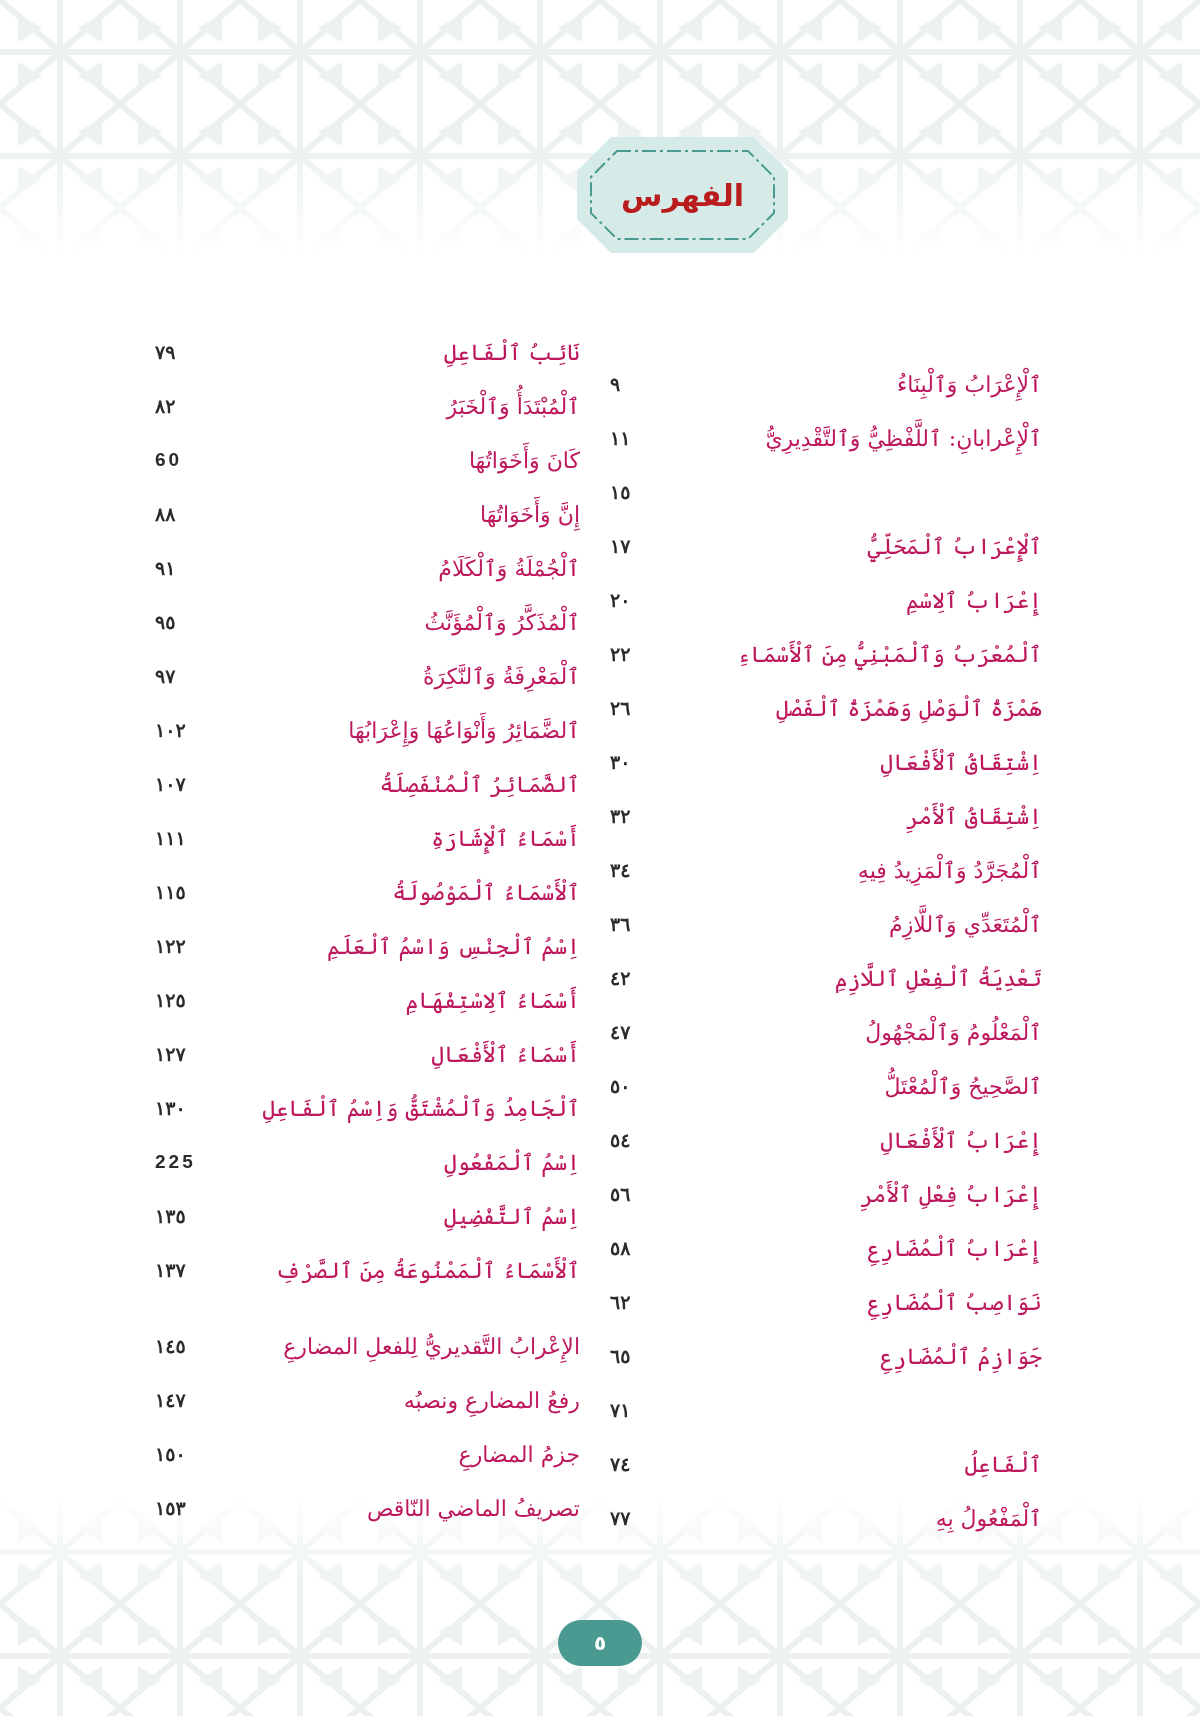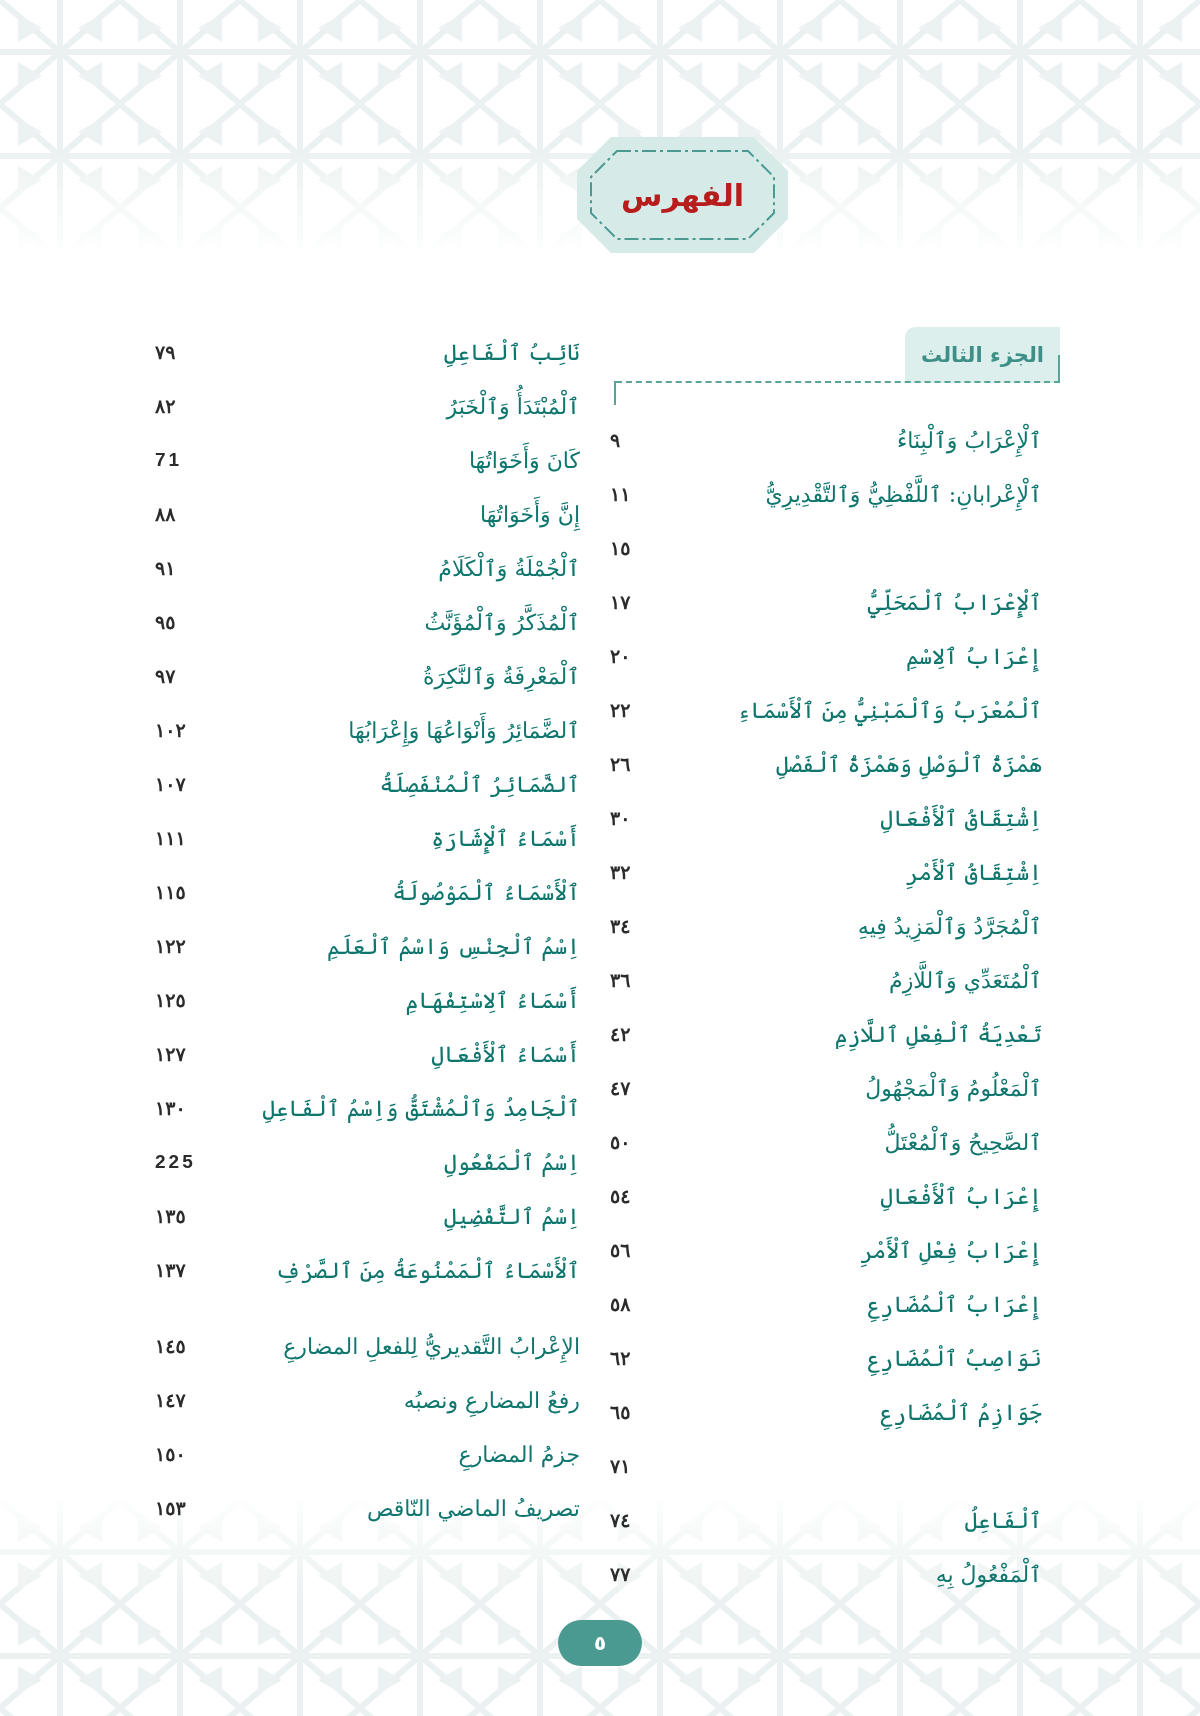--- a/index.html
+++ b/index.html
@@ -27,21 +27,21 @@
   .section-head { position: relative; height: 56px; }
   .section-tab { position: absolute; right: 0; top: 0; height: 56px; padding: 0 16px 0 16px;
     background: #dcefed; border-radius: 10px 0 0 0;
     display: flex; align-items: center; font-size: 21px; font-weight: bold; color: #3e8f87; }
   .bracket { position: absolute; right: 0; top: 54px; height: 2px; border-top: 2px dashed #5aa39b; }
   .bracket-rt { position: absolute; right: 0; top: 28px; width: 2px; height: 28px; background: #5aa39b; }
   .bracket-lt { position: absolute; top: 54px; width: 2px; height: 24px; background: #5aa39b; }
 
   .entries { list-style: none; }
   .entry { display: flex; flex-direction: row; align-items: center; height: 54px; }
-  .entry-title { font-family: "DejaVu Serif", serif; font-size: 22px; white-space: nowrap; color: #0f766e; }
+  .entry-title { font-family: "DejaVu Serif", serif; font-size: 22px; white-space: nowrap; color: #be185d; }
   .entry-page { margin-right: auto; font-family: Liberation Sans, sans-serif; font-size: 19px; font-weight: bold; color: #2b2b2b; letter-spacing: 3px; direction: rtl; }
 
   .col-right .entries { margin-top: 30px; padding-right: 18px; }
   .col-right .entry-page { width: 60px; text-align: left; }
   .col-left .entries.first { margin-top: -2px; padding-right: 0; }
   .col-left .entry-page { width: 80px; text-align: left; padding-left: 30px; }
 
   .section-4 { margin-top: 8px; }
   .section-4 .entries { margin-top: 22px; }
 
@@ -74,26 +74,20 @@
 
 <div class="title-badge">
   <svg width="215" height="120" viewBox="0 0 215 120">
     <polygon points="36,2 179,2 213,36 213,84 179,118 36,118 2,84 2,36" fill="#d6ebe8"></polygon>
     <polygon points="42,16 173,16 199,42 199,78 173,104 42,104 16,78 16,42" fill="none" stroke="#4a9a91" stroke-width="2" stroke-dasharray="14 4 3 4"></polygon>
   </svg>
   <div class="title-text">الفهرس</div>
 </div>
 
 <div class="column col-right">
-  <div class="section-head">
-    <div class="section-tab">الجزء الثالث</div>
-    <div class="bracket" style="width:444px;"></div>
-    <div class="bracket-rt"></div>
-    <div class="bracket-lt" style="left:4px;"></div>
-  </div>
   <ul class="entries">
     <li class="entry">
         <span class="entry-title">ٱلْإِعْرَابُ وَٱلْبِنَاءُ</span>
         <span class="entry-page">٩</span>
       </li>
     <li class="entry">
         <span class="entry-title">ٱلْإِعْرابانِ: ٱللَّفْظِيُّ وَٱلتَّقْدِيرِيُّ</span>
         <span class="entry-page">١١</span>
       </li>
     <li class="entry">
@@ -182,21 +176,21 @@
     <li class="entry">
         <span class="entry-title">نَائِبُ ٱلْفَاعِلِ</span>
         <span class="entry-page">٧٩</span>
       </li>
     <li class="entry">
         <span class="entry-title">ٱلْمُبْتَدَأُ وَٱلْخَبَرُ</span>
         <span class="entry-page">٨٢</span>
       </li>
     <li class="entry">
         <span class="entry-title">كَانَ وَأَخَوَاتُهَا</span>
-        <span class="entry-page">71</span>
+        <span class="entry-page">60</span>
       </li>
     <li class="entry">
         <span class="entry-title">إِنَّ وَأَخَوَاتُهَا</span>
         <span class="entry-page">٨٨</span>
       </li>
     <li class="entry">
         <span class="entry-title">ٱلْجُمْلَةُ وَٱلْكَلَامُ</span>
         <span class="entry-page">٩١</span>
       </li>
     <li class="entry">

